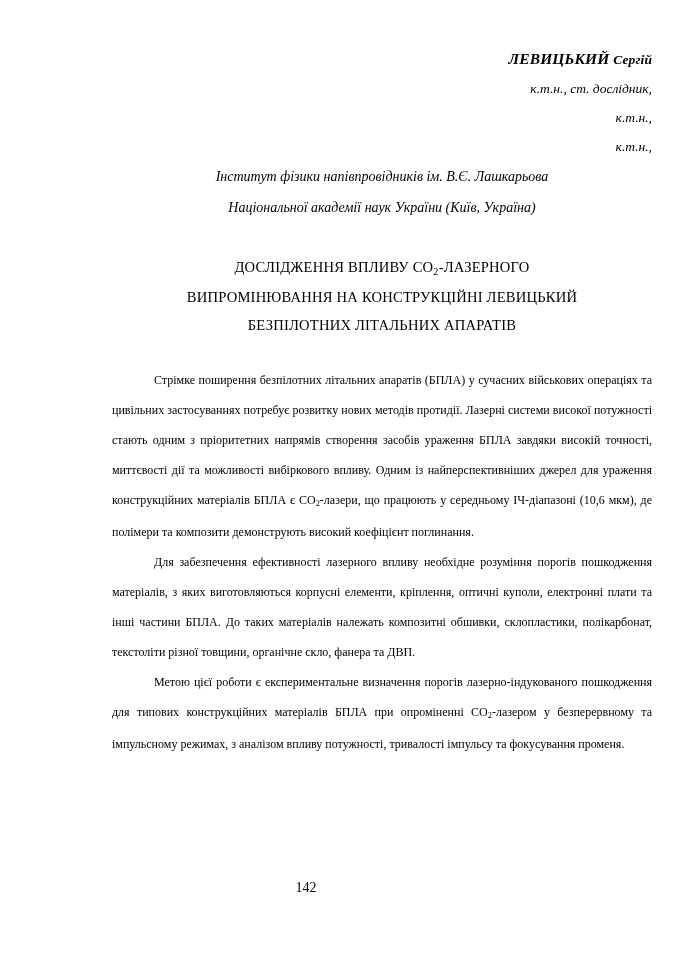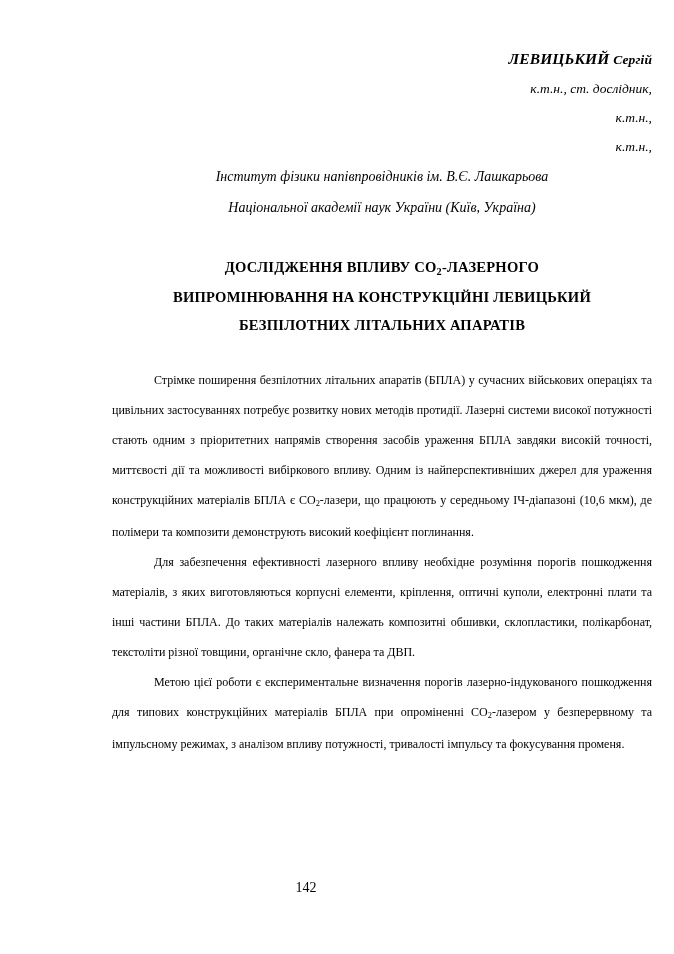--- a/index.html
+++ b/index.html
@@ -43,21 +43,21 @@
     line-height: 29px;
   }
   .affiliation {
     text-align: center;
     font-style: italic;
     font-size: 14px;
     line-height: 31px;
   }
   .title {
     text-align: center;
-    font-weight: bold;
+    font-weight: normal;
     font-size: 14.6px;
     line-height: 28px;
     margin-top: 30px;
     letter-spacing: 0.2px;
   }
   .title .line {
     display: block;
   }
   .body-text {
     margin-top: 26px;

